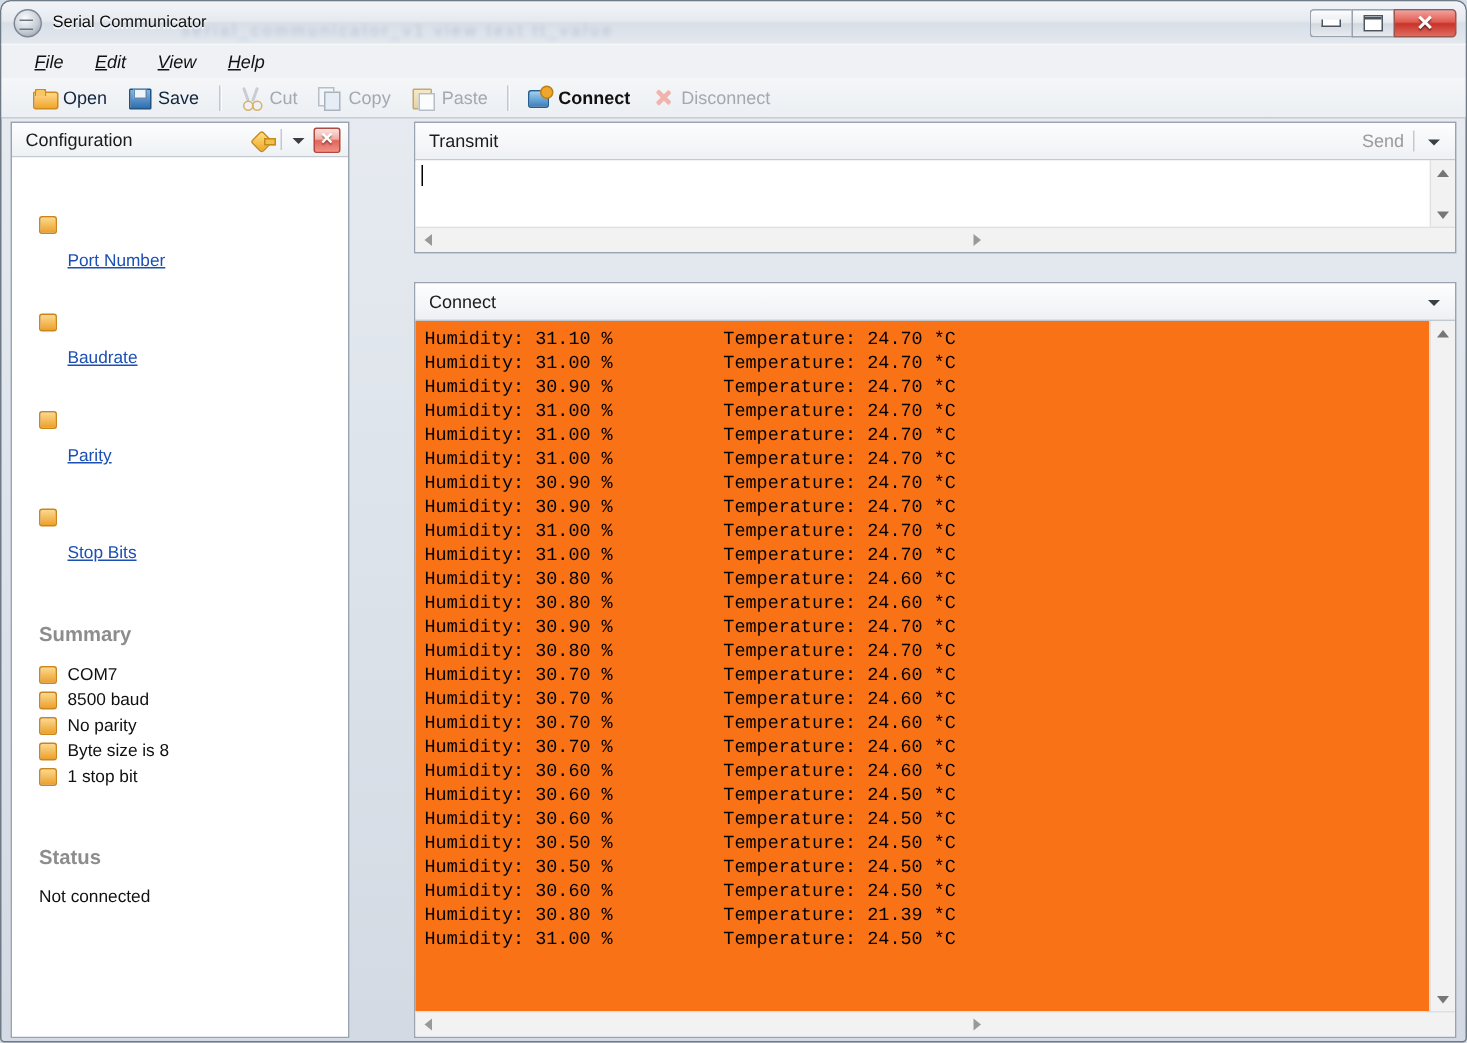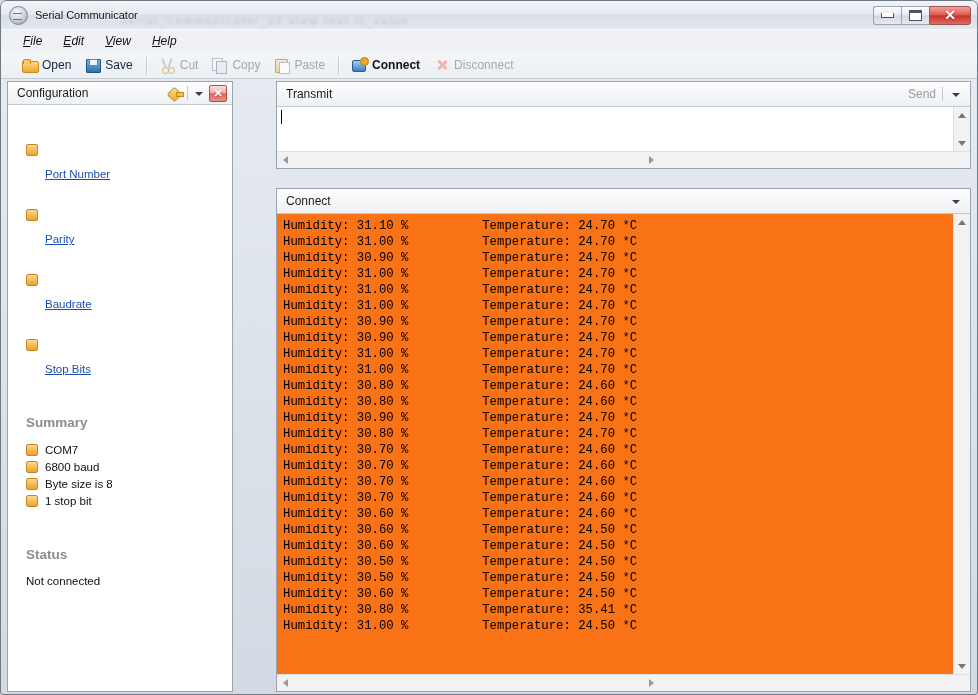--- a/index.html
+++ b/index.html
@@ -305,40 +305,44 @@
         </span>
       </div>
       <div class="dock-body">
 
         <div class="bullet-row">
           <span class="sq"></span>
           <span class="lnk">Port Number</span>
         </div>
         <div class="bullet-row">
           <span class="sq"></span>
+          <span class="lnk">Baudrate</span>
+        </div>
+        <div class="bullet-row">
+          <span class="sq"></span>
           <span class="lnk">Parity</span>
         </div>
         <div class="bullet-row">
           <span class="sq"></span>
-          <span class="lnk">Baudrate</span>
-        </div>
-        <div class="bullet-row">
-          <span class="sq"></span>
           <span class="lnk">Stop Bits</span>
         </div>
 
         <div class="sect-title gap">Summary</div>
 
         <div class="bullet-row">
           <span class="sq"></span>
           <span class="plain">COM7</span>
         </div>
         <div class="bullet-row">
           <span class="sq"></span>
-          <span class="plain">6800 baud</span>
+          <span class="plain">8500 baud</span>
+        </div>
+        <div class="bullet-row">
+          <span class="sq"></span>
+          <span class="plain">No parity</span>
         </div>
         <div class="bullet-row">
           <span class="sq"></span>
           <span class="plain">Byte size is 8</span>
         </div>
         <div class="bullet-row">
           <span class="sq"></span>
           <span class="plain">1 stop bit</span>
         </div>
 
@@ -405,21 +409,21 @@
               <div class="rx-line">Humidity: 30.70 %          Temperature: 24.60 *C</div>
               <div class="rx-line">Humidity: 30.70 %          Temperature: 24.60 *C</div>
               <div class="rx-line">Humidity: 30.70 %          Temperature: 24.60 *C</div>
               <div class="rx-line">Humidity: 30.70 %          Temperature: 24.60 *C</div>
               <div class="rx-line">Humidity: 30.60 %          Temperature: 24.60 *C</div>
               <div class="rx-line">Humidity: 30.60 %          Temperature: 24.50 *C</div>
               <div class="rx-line">Humidity: 30.60 %          Temperature: 24.50 *C</div>
               <div class="rx-line">Humidity: 30.50 %          Temperature: 24.50 *C</div>
               <div class="rx-line">Humidity: 30.50 %          Temperature: 24.50 *C</div>
               <div class="rx-line">Humidity: 30.60 %          Temperature: 24.50 *C</div>
-              <div class="rx-line">Humidity: 30.80 %          Temperature: 35.41 *C</div>
+              <div class="rx-line">Humidity: 30.80 %          Temperature: 21.39 *C</div>
               <div class="rx-line">Humidity: 31.00 %          Temperature: 24.50 *C</div>
             </div>
           <div class="vsb">
             <span class="arw up">
                 <i></i>
               </span>
             <span class="arw down">
                 <i></i>
               </span>
           </div>

